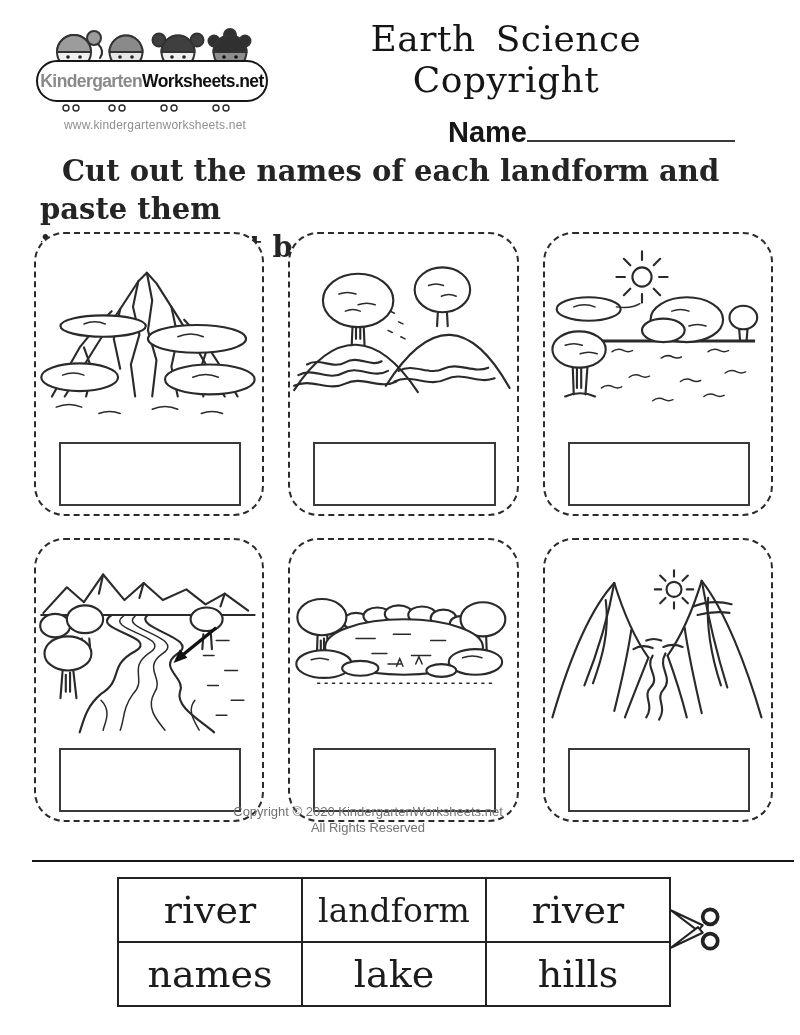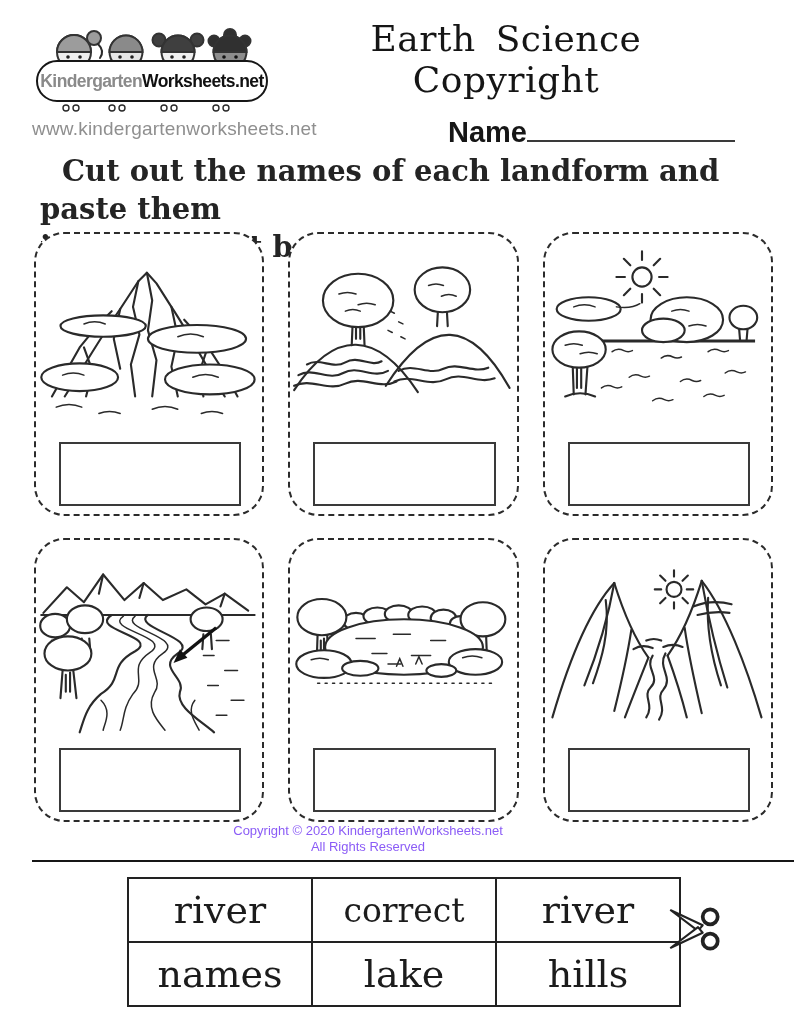--- a/index.html
+++ b/index.html
@@ -10,21 +10,21 @@
   .logo{position:absolute;left:36px;top:14px;width:236px;height:106px;}
   .logo-heads{position:absolute;left:2px;top:0;}
   .logo-pill{position:absolute;left:0;top:46px;width:228px;height:38px;background:#fff;
              border:2.5px solid #161616;border-radius:22px;display:flex;align-items:center;
              justify-content:center;white-space:nowrap;z-index:2;
              font-weight:700;font-size:17.5px;letter-spacing:-0.6px;}
   .logo-pill .part1{color:#8a8a8a;}
   .logo-pill .part2{color:#111;}
   .logo-feet{position:absolute;left:0;top:88px;z-index:1;}
   .site-url{position:absolute;left:32px;top:118px;width:246px;text-align:center;
-            font-size:19px;color:#8f8f8f;letter-spacing:0.2px;}
+            font-size:12px;color:#8f8f8f;letter-spacing:0.2px;}
 
   
   .title{position:absolute;left:268px;top:18px;width:476px;margin:0;text-align:center;
          font-family:"DejaVu Serif",serif;font-weight:400;font-size:36px;color:#151515;
          word-spacing:8px;letter-spacing:0.5px;}
   .name-row{position:absolute;left:448px;top:110px;font-size:29px;font-weight:700;color:#161616;text-align:center;}
   .name-line{display:inline-block;width:208px;height:30px;border-bottom:2.5px solid #3a3a3a;}
 
   .instructions{position:absolute;left:40px;top:152px;width:730px;margin:0;
                 font-family:"DejaVu Serif",serif;font-size:29px;line-height:38px;
@@ -33,24 +33,24 @@
   
   .cards{position:absolute;left:34px;top:232px;display:grid;
          grid-template-columns:230px 231px 230px;grid-auto-rows:284px;
          column-gap:24px;row-gap:22px;}
   .card{position:relative;border:2.5px dashed #2b2b2b;border-radius:30px;background:#fff;}
   .card svg.illu{display:block;margin:4px auto 0 auto;}
   .answer-box{position:absolute;left:23px;right:21px;bottom:8px;height:60px;
               border:2.5px solid #3a3a3a;background:#fff;}
 
   
-  .copyright{position:absolute;left:0;top:823px;width:736px;text-align:center;
-             font-size:13px;line-height:16px;color:#8b5cf6;}
+  .copyright{position:absolute;left:0;top:804px;width:736px;text-align:center;
+             font-size:13px;line-height:16px;color:#737373;}
   .divider{position:absolute;left:32px;top:860px;width:762px;border-top:2.5px solid #161616;}
-  .wordbank{position:absolute;left:127px;top:877px;border-collapse:collapse;}
+  .wordbank{position:absolute;left:117px;top:877px;border-collapse:collapse;}
   .wordbank td{width:182px;height:62px;border:2px solid #222;text-align:center;
                vertical-align:middle;font-family:"DejaVu Serif",serif;font-size:38px;
                color:#1c1c1c;padding:0;}
   .wordbank td.small{font-size:33px;}
   .scissors{position:absolute;left:668px;top:902px;}
 
   svg .ink{stroke:#2a2a2a;stroke-width:2;fill:none;stroke-linecap:round;stroke-linejoin:round;}
   svg .inkw{stroke:#2a2a2a;stroke-width:2;fill:#fff;stroke-linecap:round;stroke-linejoin:round;}
   svg .thin{stroke:#2a2a2a;stroke-width:1.4;fill:none;stroke-linecap:round;}
 </style>
@@ -356,21 +356,21 @@
     <div>Copyright © 2020 KindergartenWorksheets.net</div>
     <div>All Rights Reserved</div>
   </div>
 
   <div class="divider"></div>
 
   <table class="wordbank">
     <tbody>
       <tr>
         <td>river</td>
-        <td class="small">correct</td>
+        <td class="small">landform</td>
         <td>river</td>
       </tr>
       <tr>
         <td>names</td>
         <td>lake</td>
         <td>hills</td>
       </tr>
     </tbody>
   </table>
 

